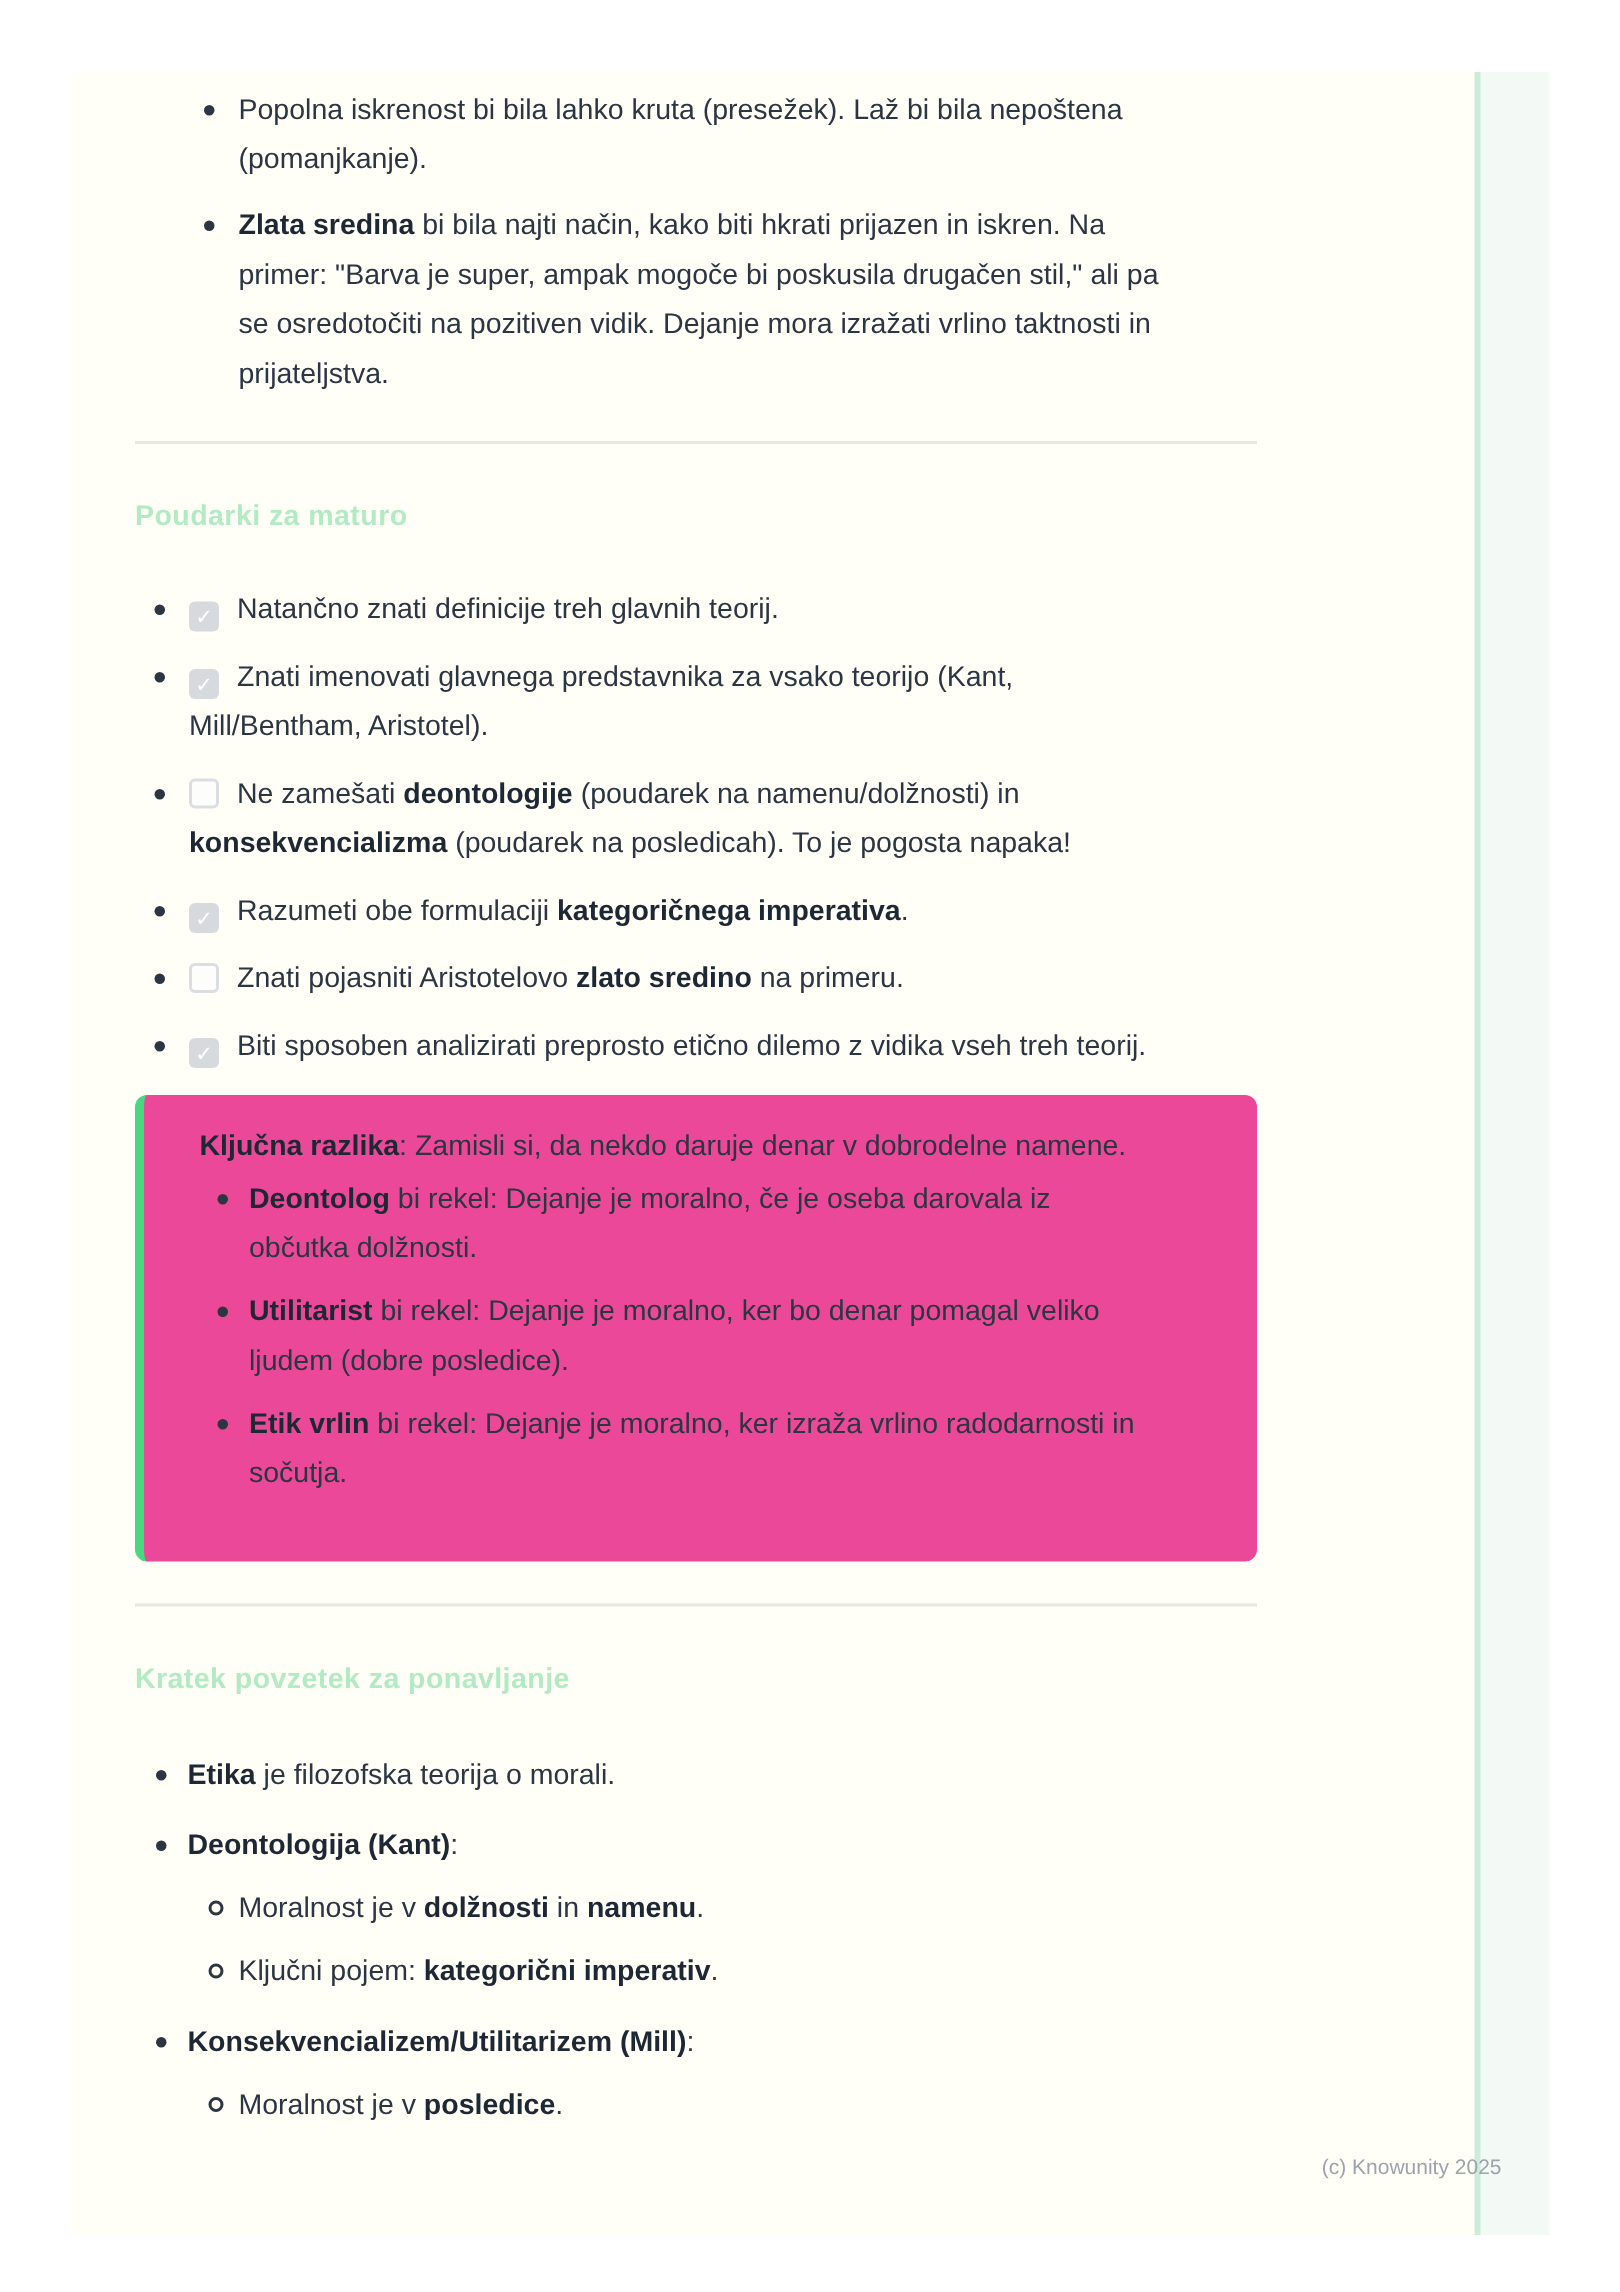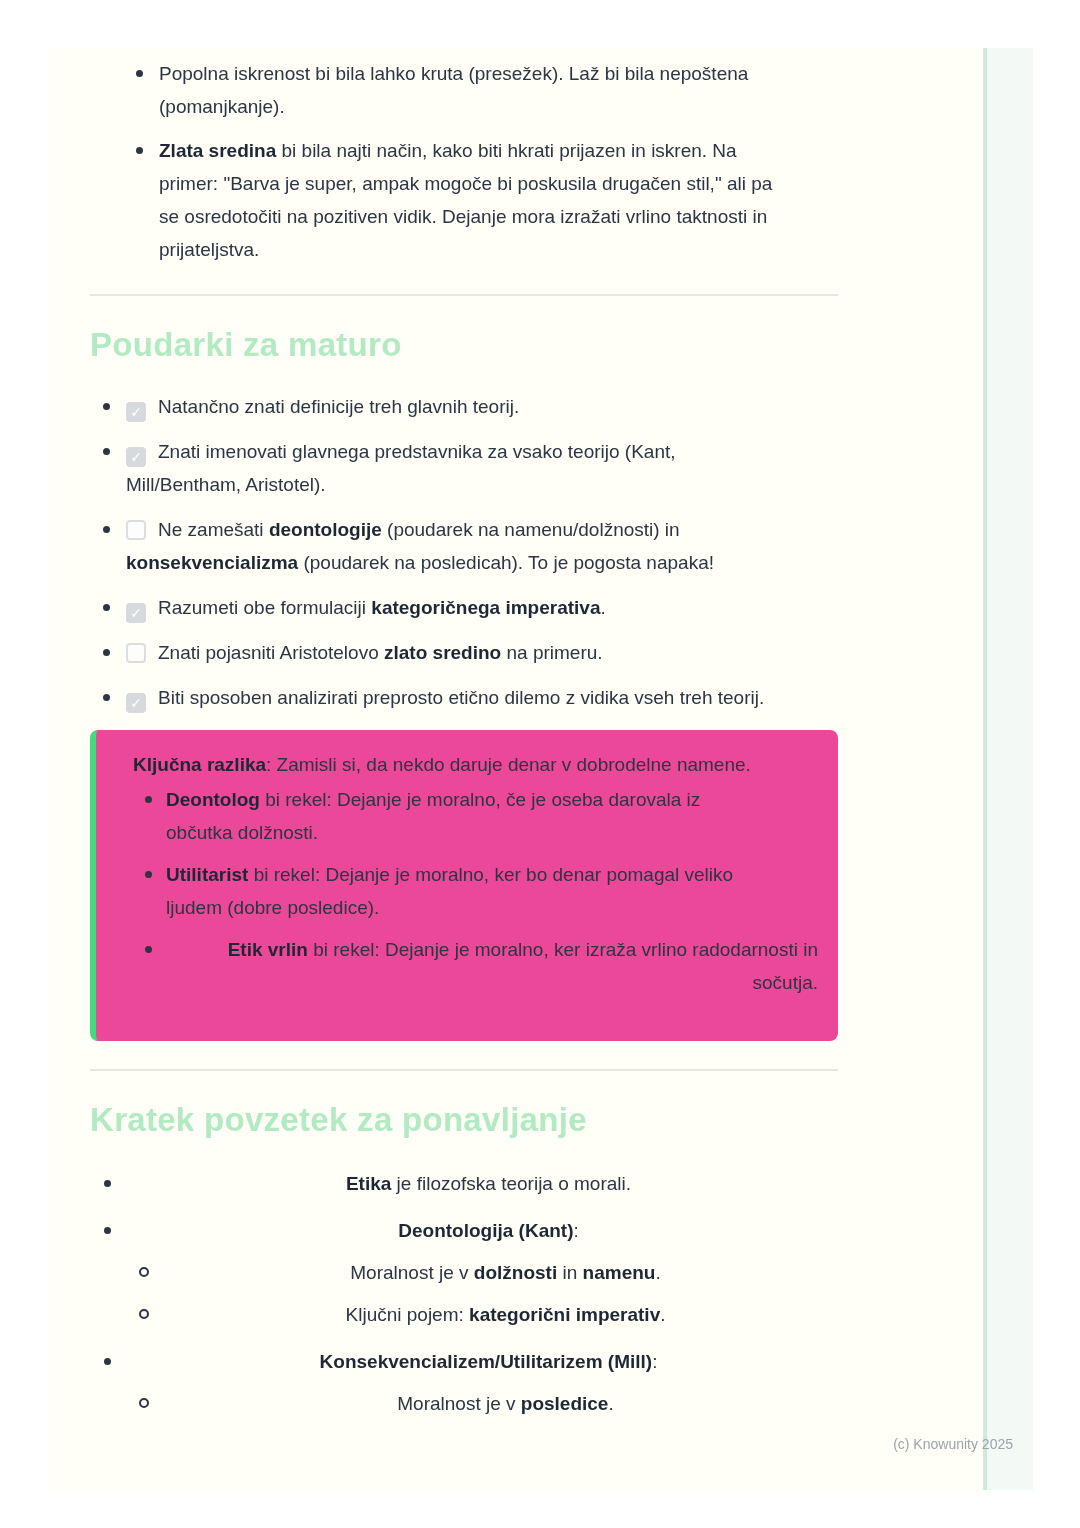--- a/index.html
+++ b/index.html
@@ -42,21 +42,21 @@
     background: #2C3542; top: 13px; left: 0;
   }
   .intro > li { margin-left: 46px; padding-left: 23px; margin-bottom: 11px; }
   .intro > li:last-child { margin-bottom: 0; }
 
   hr.divider {
     border: none; border-top: 2px solid #E6E7E4;
     margin: 28px 0 0 0; width: 748px;
   }
   h2 {
-    font-size: 33px; line-height: 34px; font-weight: bold;
+    font-size: 19px; line-height: 34px; font-weight: bold;
     margin: 32px 0 0 0;
     color: #B2EAC3; letter-spacing: 0.3px;
     white-space: pre;
   }
 
   .checklist { margin-top: 28px; }
   .checklist > li { margin-left: 13px; padding-left: 23px; margin-bottom: 12px; }
   .checkbox {
     display: inline-block;
     width: 20px; height: 20px; border-radius: 4px;
@@ -72,38 +72,38 @@
     width: 748px; margin-top: 16px;
     background: #ec4899;
     border-left: 6px solid #46D97E;
     border-radius: 8px;
     padding: 18px 20px 42px 37px;
   }
   .callout-title { margin: 0; white-space: pre-wrap; }
   .callout-list { margin-top: 2px; }
   .callout-list > li { padding-left: 33px; margin-bottom: 9px; }
   .callout-list > li::before { left: 12px; }
-  .callout-list > li:last-child { margin-bottom: 0; text-align: right; }
+  .callout-list > li:last-child { margin-bottom: 0; }
 
-  .summary { margin-top: 30px; text-align: center; }
+  .summary { margin-top: 30px; }
   .summary > li { margin-left: 14px; padding-left: 21px; margin-bottom: 14px; }
   .summary > li:last-child { margin-bottom: 0; }
   .sub { margin-top: 9px; }
   .sub > li { padding-left: 34px; margin-bottom: 9px; }
   .sub > li:last-child { margin-bottom: 0; }
   .sub > li::before {
     content: ""; position: absolute;
     left: 14px; top: 11px;
     width: 6px; height: 6px;
     border: 2px solid #2C3542; border-radius: 50%;
     background: transparent;
   }
 
   .watermark {
-    position: absolute; right: 20px; bottom: 38px;
+    position: absolute; right: 32px; bottom: 38px;
     font-size: 14px; color: #9CA3AB;
     z-index: 2;
   }
 </style>
 </head>
 <body>
 
 <div class="page">
   <div class="strip"></div>
 

